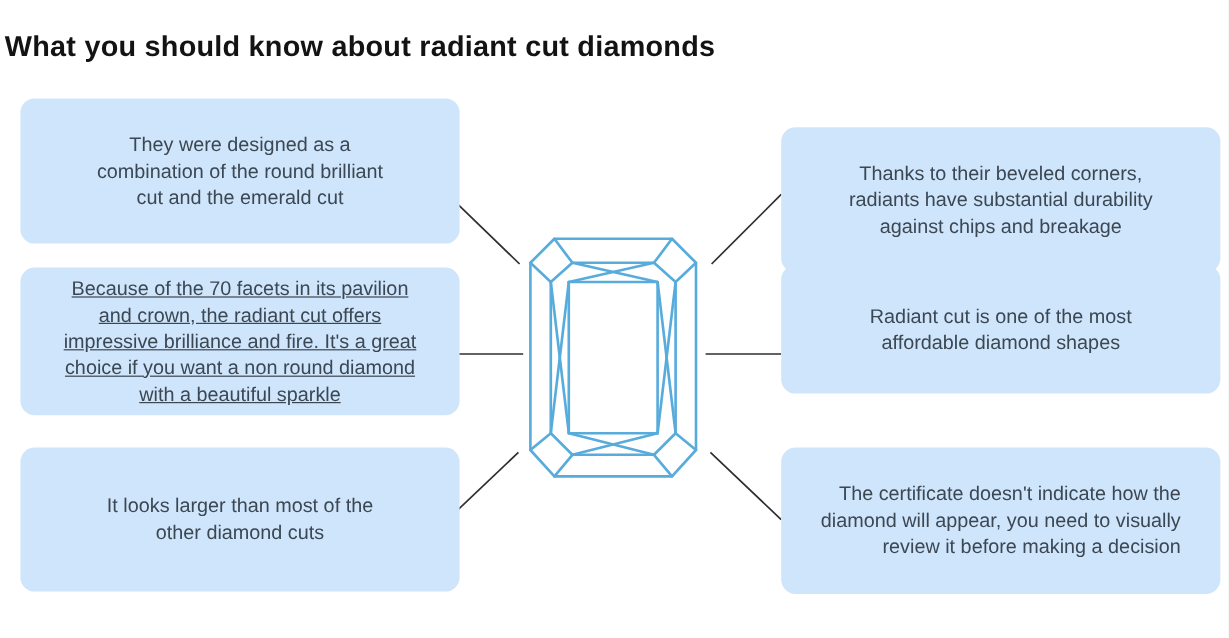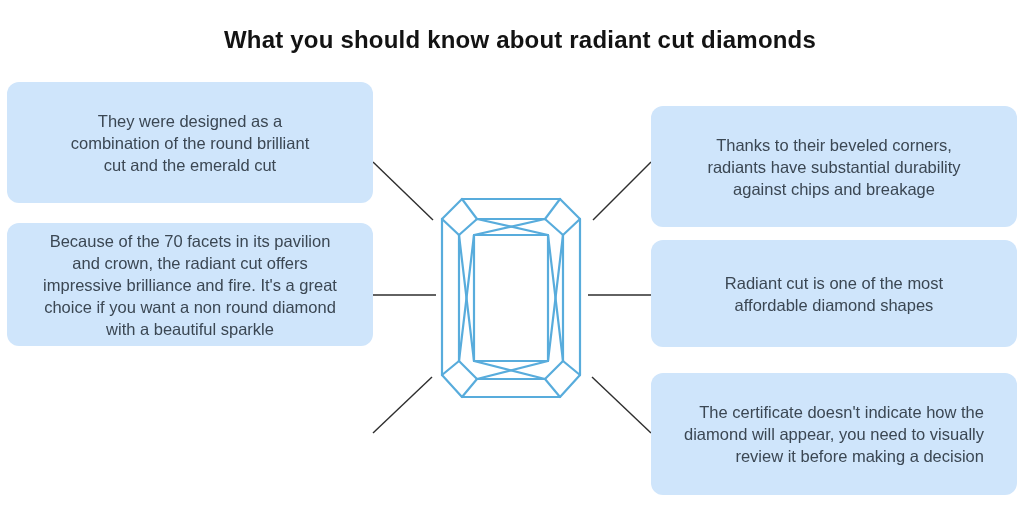--- a/index.html
+++ b/index.html
@@ -14,23 +14,22 @@
   .canvas{
     position:relative;
     width:1024px;height:532px;
     background:var(--page-bg);
     font-family:"Liberation Sans","DejaVu Sans",sans-serif;
     overflow:hidden;
     margin:0 auto;
   }
   .page-title{
     position:absolute;
-    top:26px;left:16px;right:0;
+    top:26px;left:4px;right:0;
     margin:0;
-    text-align:center;
     font-size:24px;
     font-weight:bold;
     color:var(--title);
     letter-spacing:0.2px;
   }
   .diagram-svg{
     position:absolute;
     top:0;left:0;
     width:1024px;height:532px;
   }
@@ -43,27 +42,27 @@
     align-items:center;
     justify-content:center;
     text-align:center;
     color:var(--box-text);
     font-size:16.5px;
     line-height:22px;
     padding:0 10px;
     box-sizing:border-box;
   }
   .box-text{white-space:pre-line;}
-  .col-left{left:7px;}
+  .col-left{left:17px;}
   .col-right{left:651px;}
   .b1{top:82px;height:121px;}
-  .b2{top:223px;height:123px;}
+  .b2{top:223px;height:123px;text-decoration:underline;}
   .b3{top:373px;height:120px;}
   .b4{top:82px;height:121px;margin-top:24px;}
-  .b5{top:240px;height:107px;}
+  .b5{top:221px;height:107px;}
   .b6{top:373px;height:122px;text-align:right;}
   .connector{stroke:var(--connector);stroke-width:1.4;}
   .diamond-line{stroke:var(--diamond);stroke-width:2.2;fill:none;stroke-linejoin:round;stroke-linecap:round;}
 </style>
 </head>
 <body>
 
 <div class="canvas">
 
   <h1 class="page-title">What you should know about radiant cut diamonds</h1>
@@ -113,20 +112,24 @@
 combination of the round brilliant
 cut and the emerald cut</span>
   </div>
   <div class="info-box col-left b2">
     <span class="box-text">Because of the 70 facets in its pavilion
 and crown, the radiant cut offers
 impressive brilliance and fire. It's a great
 choice if you want a non round diamond
 with a beautiful sparkle</span>
   </div>
+  <div class="info-box col-left b3">
+    <span class="box-text">It looks larger than most of the
+other diamond cuts</span>
+  </div>
 
   <div class="info-box col-right b4">
     <span class="box-text">Thanks to their beveled corners,
 radiants have substantial durability
 against chips and breakage</span>
   </div>
   <div class="info-box col-right b5">
     <span class="box-text">Radiant cut is one of the most
 affordable diamond shapes</span>
   </div>

